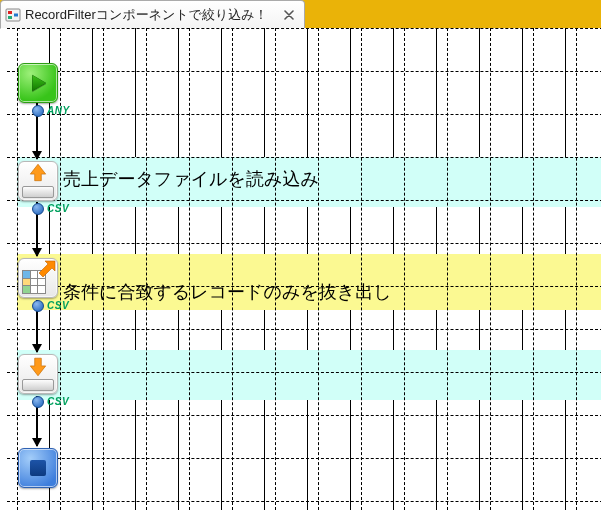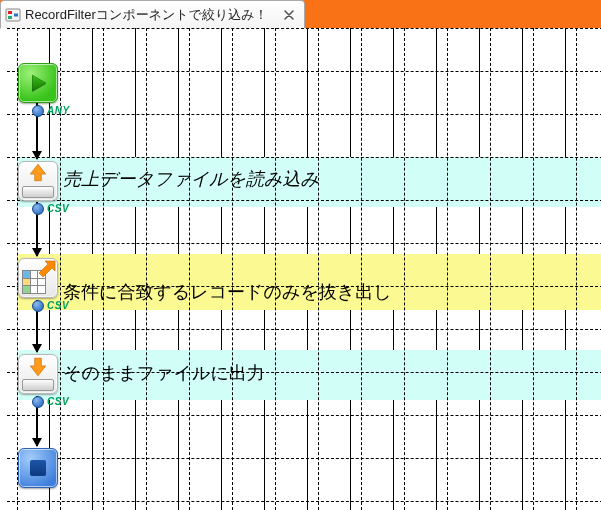--- a/index.html
+++ b/index.html
@@ -8,21 +8,21 @@
     font-family: "Meiryo", "Hiragino Sans", sans-serif;
     background: #fff;
     width: 601px;
     height: 510px;
     overflow: hidden;
     position: relative;
   }
   .tab-bar {
     height: 28px;
     position: relative;
-    background: #f97316;
+    background: #eab308;
     border-bottom: 1px solid #999;
   }
   .tab {
     position: absolute;
     left: 0;
     top: 0;
     height: 27px;
     background: linear-gradient(#fff, #f4f4f4);
     border: 1px solid #aaa;
     border-bottom: 1px solid #fff;
@@ -252,21 +252,21 @@
   <div class="port-label" style="left:40px; top:77px;">ANY</div>
 
   <div class="node node-file" style="left:11px; top:133px;">
     <div class="tray"></div>
     <svg width="22" height="22" viewBox="0 0 20 20" style="position:absolute; top:0px; left:8px;">
       <polygon points="10,2 17,11 13,11 13,17 7,17 7,11 3,11" fill="#ff9a1a" stroke="#c46900" stroke-width="0.6"></polygon>
     </svg>
   </div>
   <div class="port" style="left:25px; top:175px;"></div>
   <div class="port-label" style="left:40px; top:175px;">CSV</div>
-  <div class="label-text" style="left:56px; top:140px;font-style:italic;">売上データファイルを読み込み</div>
+  <div class="label-text" style="left:56px; top:140px;">売上データファイルを読み込み</div>
 
   <div class="node node-filter" style="left:11px; top:230px;">
     <div class="mini-grid" style="position:absolute; left:3px; bottom:3px;">
       <span class="r1"></span>
         <span></span>
         <span></span>
       <span class="r2"></span>
         <span></span>
         <span></span>
       <span class="r3"></span>
@@ -282,19 +282,18 @@
   <div class="label-text" style="left:56px; top:253px;">条件に合致するレコードのみを抜き出し</div>
 
   <div class="node node-file" style="left:11px; top:326px;">
     <div class="tray"></div>
     <svg width="22" height="22" viewBox="0 0 20 20" style="position:absolute; top:1px; left:8px;">
       <polygon points="7,2 13,2 13,9 17,9 10,18 3,9 7,9" fill="#ff9a1a" stroke="#c46900" stroke-width="0.6"></polygon>
     </svg>
   </div>
   <div class="port" style="left:25px; top:368px;"></div>
   <div class="port-label" style="left:40px; top:368px;">CSV</div>
-  <div class="label-text" style="left:56px; top:334px;">そのままファイルに出力</div>
 
   <div class="node node-end" style="left:11px; top:420px;">
     <div class="inner-square"></div>
   </div>
 
 </div>
 
 </body></html>

